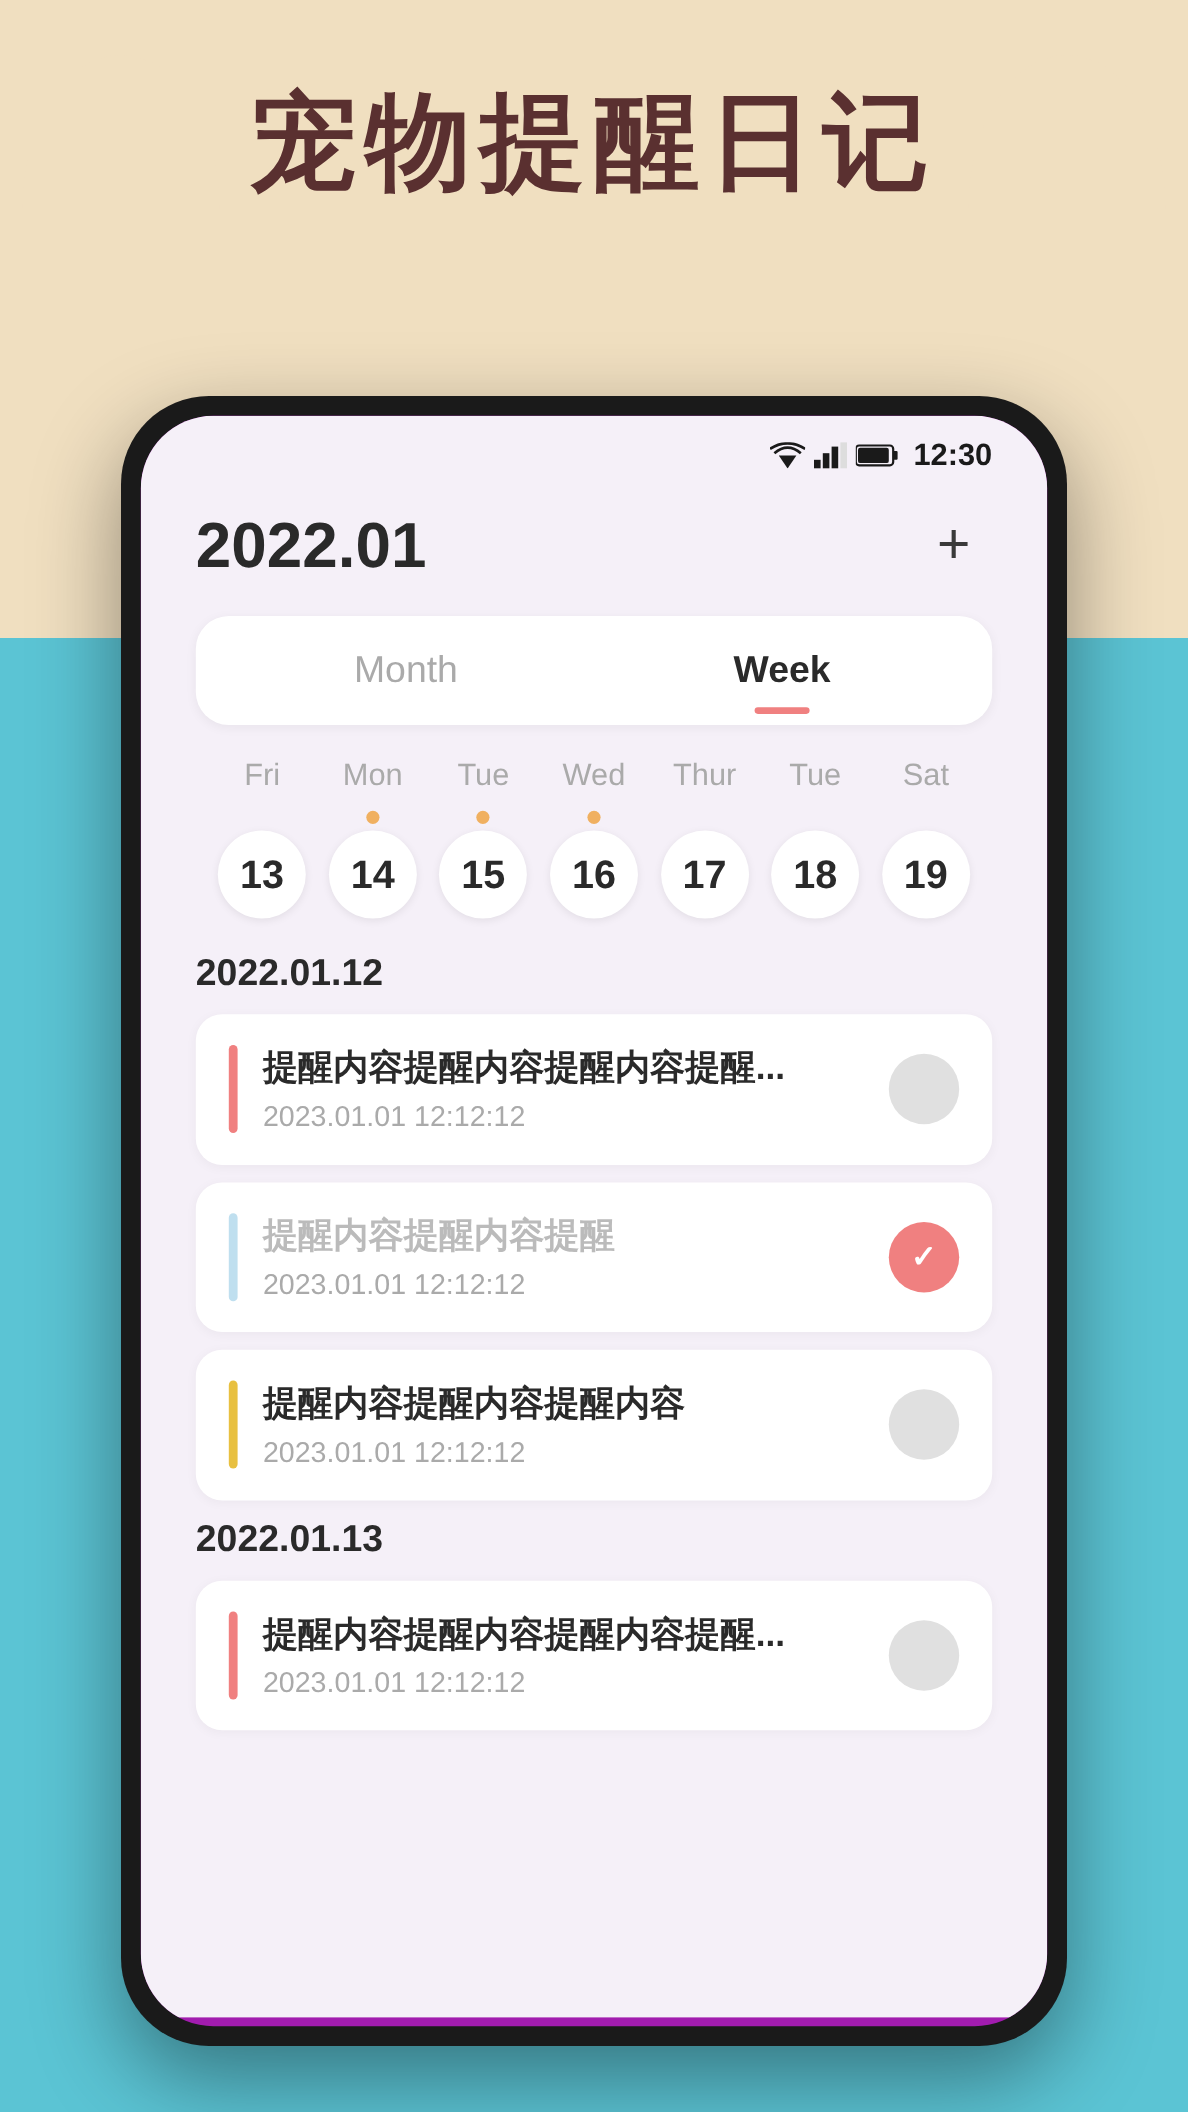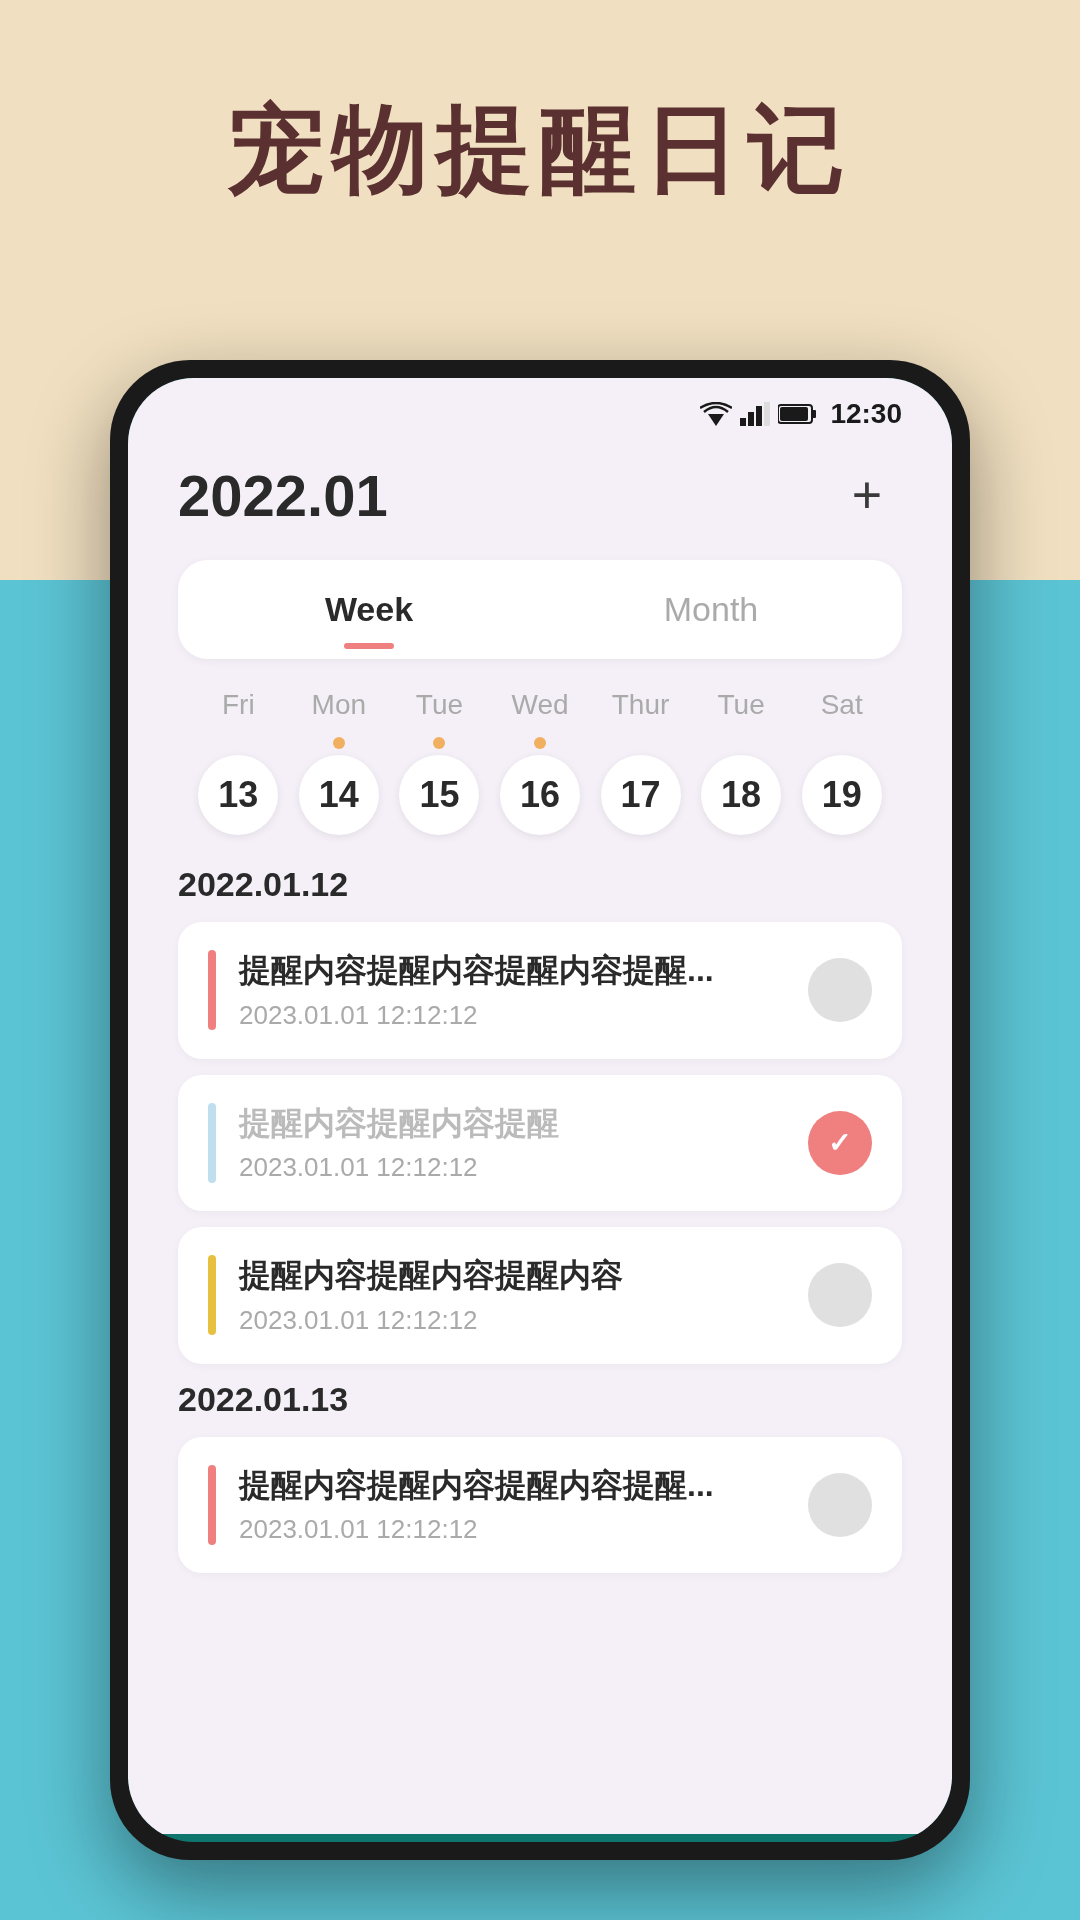--- a/index.html
+++ b/index.html
@@ -50,21 +50,21 @@
       width: 180px;
       height: 280px;
       background: #f0dfc0;
       border-radius: 50% 50% 0 0;
       z-index: 1;
     }
 
     
     .app-title-area {
       position: absolute;
-      top: 86px;
+      top: 66px;
       left: 0; right: 0;
       text-align: center;
       z-index: 2;
     }
 
     .app-title {
       font-size: 96px;
       font-weight: 900;
       color: #5a3030;
       letter-spacing: 8px;
@@ -90,21 +90,21 @@
       background: #1a1a1a;
       border-radius: 80px;
       z-index: 5;
       box-shadow: 0 30px 80px rgba(0,0,0,0.4);
       padding: 18px;
     }
 
     .phone-screen {
       width: 100%;
       height: 100%;
-      background: #0f766e;
+      background: #a21caf;
       border-radius: 66px;
       overflow: hidden;
       position: relative;
     }
 
     
     .status-bar {
       display: flex;
       justify-content: flex-end;
       align-items: center;
@@ -375,26 +375,26 @@
     </div>
 
     <div class="main-content">
 
       <div class="header">
         <div class="year-month">2022.01</div>
         <div class="add-button">+</div>
       </div>
 
       <div class="tab-switcher">
+        <div class="tab-item">
+          <span>Month</span>
+        </div>
         <div class="tab-item active">
           <span>Week</span>
           <div class="tab-indicator"></div>
-        </div>
-        <div class="tab-item">
-          <span>Month</span>
         </div>
       </div>
 
       <div class="week-header">
         <div class="week-day">Fri</div>
         <div class="week-day">Mon</div>
         <div class="week-day">Tue</div>
         <div class="week-day">Wed</div>
         <div class="week-day">Thur</div>
         <div class="week-day">Tue</div>

